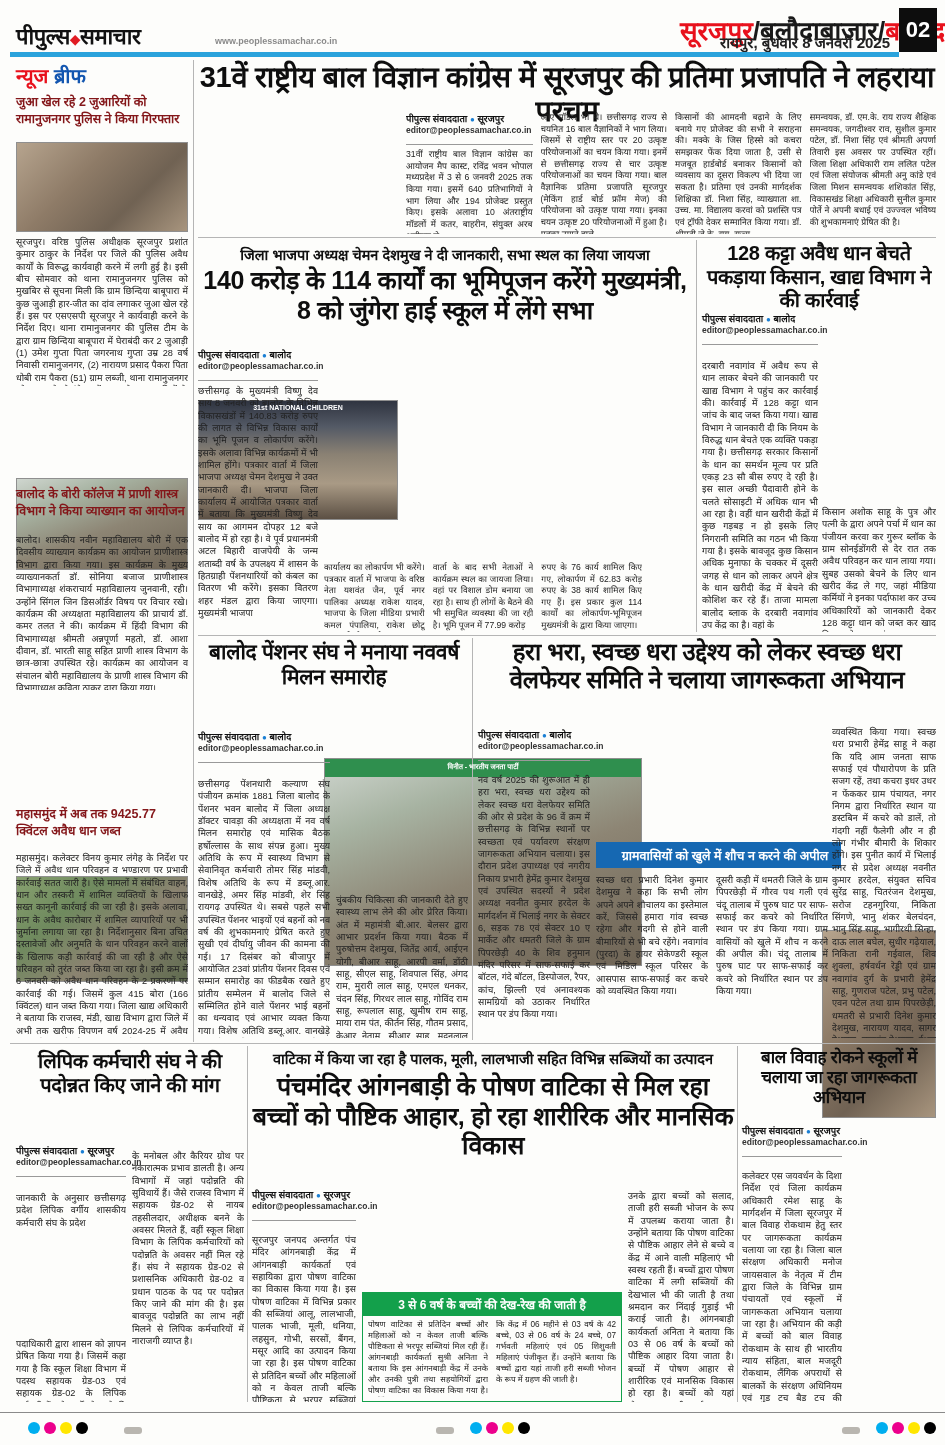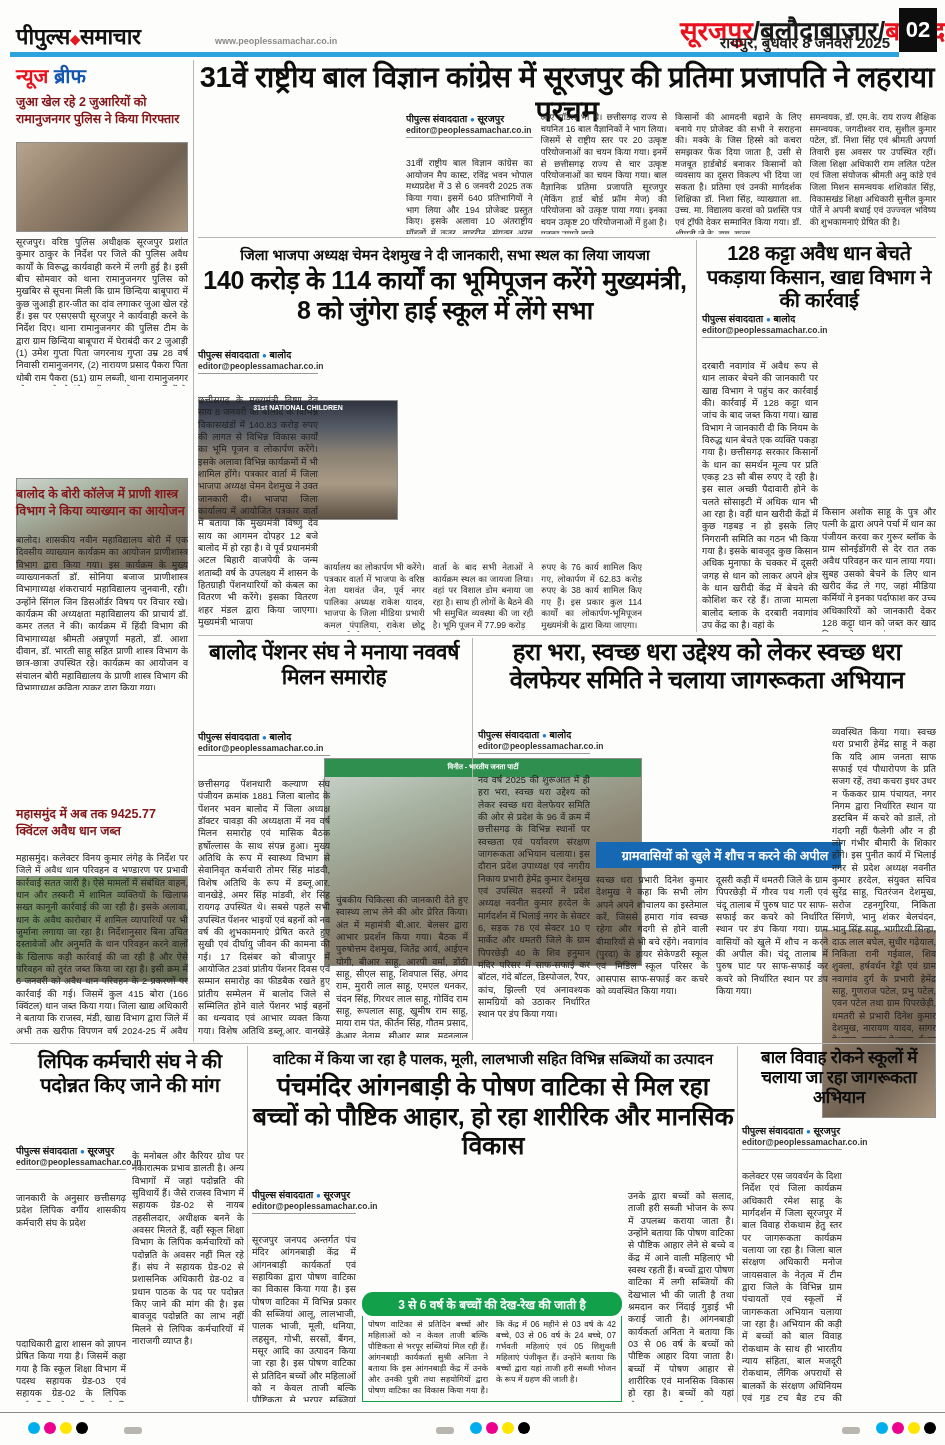--- a/index.html
+++ b/index.html
@@ -15,41 +15,41 @@
   .ed-red{color:#e8111c;} .ed-blk{color:#1a1a1a;}
   .dateline{font-size:15px;font-weight:bold;color:#222;}
   .pagebox{background:#0d0d0d;color:#fff;font-weight:bold;font-size:22px;
            display:flex;align-items:center;justify-content:center;}
   .bluebar{background:#2ba3dc;}
   
   .kicker{font-weight:bold;text-align:center;color:#101010;}
   .headline{font-weight:bold;text-align:center;color:#0e0e0e;line-height:1.18;letter-spacing:-.3px;}
   .brief-head{font-weight:bold;color:#84171a;font-size:12.5px;line-height:1.35;}
   .body-txt{font-size:9.2px;line-height:1.34;text-align:justify;color:#222;overflow:hidden;}
-  .byline{border-bottom:1px solid #999;padding-bottom:2px;margin-bottom:20px;}
+  .byline{border-bottom:1px solid #999;padding-bottom:9px;margin-bottom:4px;}
   .byline .b1{font-size:9.5px;font-weight:bold;color:#111;}
   .byline .dot{color:#1b7fd4;font-size:8px;}
   .byline .b2{font-size:8.5px;font-weight:bold;color:#333;}
   .cols{display:flex;gap:8px;}
   .col{flex:1;overflow:hidden;}
   .vrule{background:#b5b5b5;width:1px;}
   .hrule{background:#b5b5b5;height:1px;}
   
   .photo{border:1px solid #8f8f8f;box-sizing:border-box;overflow:hidden;position:relative;}
   .ph-stage{background:linear-gradient(180deg,#2f3440 0%,#545a66 22%,#8a8173 45%,#a99a85 70%,#5c5044 100%);}
   .ph-crowd{background:linear-gradient(135deg,#b6a48e,#8e7b67 38%,#706253 68%,#a8957e);}
   .ph-meet{background:linear-gradient(160deg,#cfd6cf 0%,#a7b3a2 25%,#8d8574 55%,#6e6455 100%);}
   .ph-green-top::before{content:"";position:absolute;left:0;top:0;right:0;height:18px;background:#2f8f4e;}
   .ph-banner{position:absolute;left:0;top:3px;right:0;text-align:center;color:#fff;font-size:7px;font-weight:bold;z-index:2;}
   .ph-fair{background:linear-gradient(140deg,#87a06f,#6f8a5e 30%,#8b8371 60%,#5f6b4f);}
   
   .bluebox{background:#1668b2;color:#fff;font-weight:bold;text-align:center;
            display:flex;align-items:center;justify-content:center;font-size:12.5px;padding-left:13px;}
   .greenbox-h{background:#13a04b;color:#fff;font-weight:bold;text-align:center;
-           display:flex;align-items:center;justify-content:center;font-size:12px;border-radius:11px;}
+           display:flex;align-items:center;justify-content:center;font-size:12px;}
   .greenbox-body{border:1px solid #13a04b;border-top:none;box-sizing:border-box;padding:4px 5px;}
   
   .regdot{width:12px;height:12px;border-radius:50%;display:inline-block;margin-right:4px;}
   .regdash{width:18px;height:7px;border-radius:3px;background:#b9b6b0;display:inline-block;}
   .nb-red{color:#e8111c;} .nb-blue{color:#1356b0;}
 </style>
 </head>
 <body>
 
 <div class="page">

